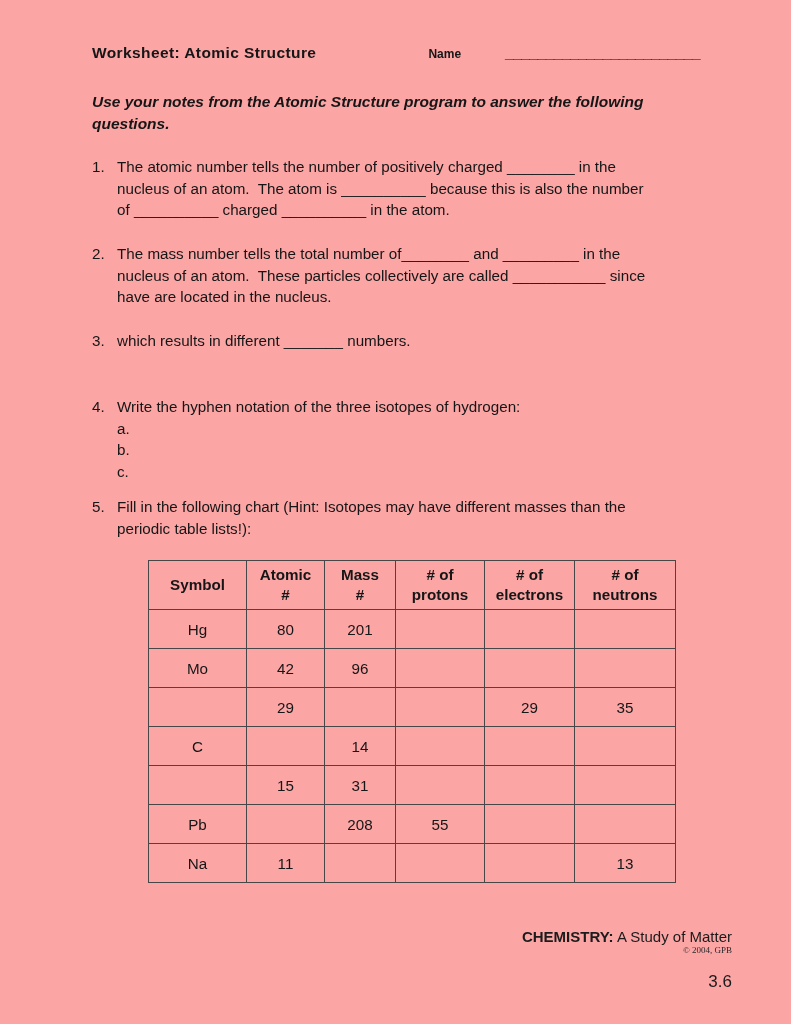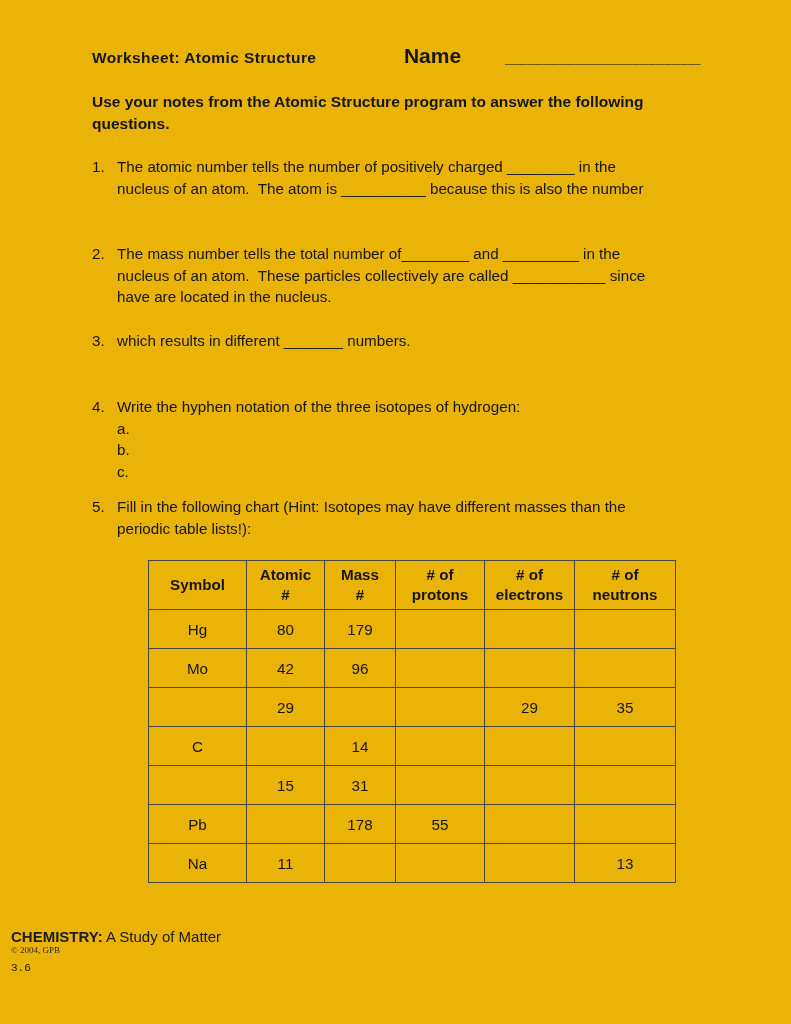--- a/index.html
+++ b/index.html
@@ -1,20 +1,20 @@
 <!DOCTYPE html>
 <html><head>
 <meta charset="utf-8">
 <style>
   html, body { margin: 0; padding: 0; background: #ffffff; }
   .page {
     position: relative;
     width: 791px;
     height: 1024px;
-    background: #eab308;
+    background: #fca5a5;
     font-family: "Liberation Sans", sans-serif;
     color: #161616;
     overflow: hidden;
   }
 
   
   .header-row {
     position: absolute;
     left: 92px;
     top: 44px;
@@ -23,29 +23,30 @@
     justify-content: space-between;
     align-items: baseline;
   }
   .title {
     font-weight: bold;
     font-size: 15.5px;
     letter-spacing: 0.4px;
     white-space: pre;
   }
   .name-group { white-space: nowrap; }
-  .name-label { font-weight: bold; font-size: 21px; }
+  .name-label { font-weight: bold; font-size: 12px; }
   .name-blank { font-weight: bold; font-size: 15.5px; letter-spacing: -0.5px; margin-left: 44px; }
 
   
   .intro {
     position: absolute;
     left: 92px;
     top: 91px;
     font-weight: bold;
+    font-style: italic;
     font-size: 15.5px;
     line-height: 22px;
   }
   .intro .qline { white-space: pre; }
 
   
   .question {
     position: absolute;
     left: 92px;
     display: flex;
@@ -74,37 +75,37 @@
     font-weight: bold;
     height: 48px;
     white-space: pre-line;
     line-height: 20px;
   }
   table.chart td { height: 38px; }
 
   
   .footer {
     position: absolute;
-    left: 11px;
+    left: 4px;
     top: 928px;
     width: 728px;
-    text-align: left;
+    text-align: right;
   }
   .footer-series { font-size: 15px; color: #1b1b1b; }
   .fbold { font-weight: bold; }
   .footer-copy {
     font-family: "Liberation Serif", serif;
     font-size: 9px;
     margin-top: 0;
     color: #2a2a2a;
   }
   .footer-page {
-    font-family: Liberation Mono, monospace;
-    font-size: 11px;
-    margin-top: 7px;
+    font-family: Liberation Sans, sans-serif;
+    font-size: 17px;
+    margin-top: 17px;
     color: #1b1b1b;
   }
 </style>
 </head>
 <body>
 
 <div class="page">
 
   <div class="header-row">
     <span class="title">Worksheet: Atomic Structure</span>
@@ -114,20 +115,21 @@
   <div class="intro">
     <div class="qline">Use your notes from the Atomic Structure program to answer the following</div>
     <div class="qline">questions.</div>
   </div>
 
   <div class="question" style="top:156px">
     <span class="qnum">1.</span>
     <div class="qtext">
       <div class="qline">The atomic number tells the number of positively charged ________ in the</div>
       <div class="qline">nucleus of an atom.  The atom is __________ because this is also the number</div>
+      <div class="qline">of __________ charged __________ in the atom.</div>
     </div>
   </div>
 
   <div class="question" style="top:243px">
     <span class="qnum">2.</span>
     <div class="qtext">
       <div class="qline">The mass number tells the total number of________ and _________ in the</div>
       <div class="qline">nucleus of an atom.  These particles collectively are called ___________ since</div>
       <div class="qline">have are located in the nucleus.</div>
     </div>
@@ -179,21 +181,21 @@
         <th># of
 electrons</th>
         <th># of
 neutrons</th>
       </tr>
     </thead>
     <tbody>
       <tr>
         <td>Hg</td>
         <td>80</td>
-        <td>179</td>
+        <td>201</td>
         <td></td>
         <td></td>
         <td></td>
       </tr>
       <tr>
         <td>Mo</td>
         <td>42</td>
         <td>96</td>
         <td></td>
         <td></td>
@@ -219,21 +221,21 @@
         <td></td>
         <td>15</td>
         <td>31</td>
         <td></td>
         <td></td>
         <td></td>
       </tr>
       <tr>
         <td>Pb</td>
         <td></td>
-        <td>178</td>
+        <td>208</td>
         <td>55</td>
         <td></td>
         <td></td>
       </tr>
       <tr>
         <td>Na</td>
         <td>11</td>
         <td></td>
         <td></td>
         <td></td>

